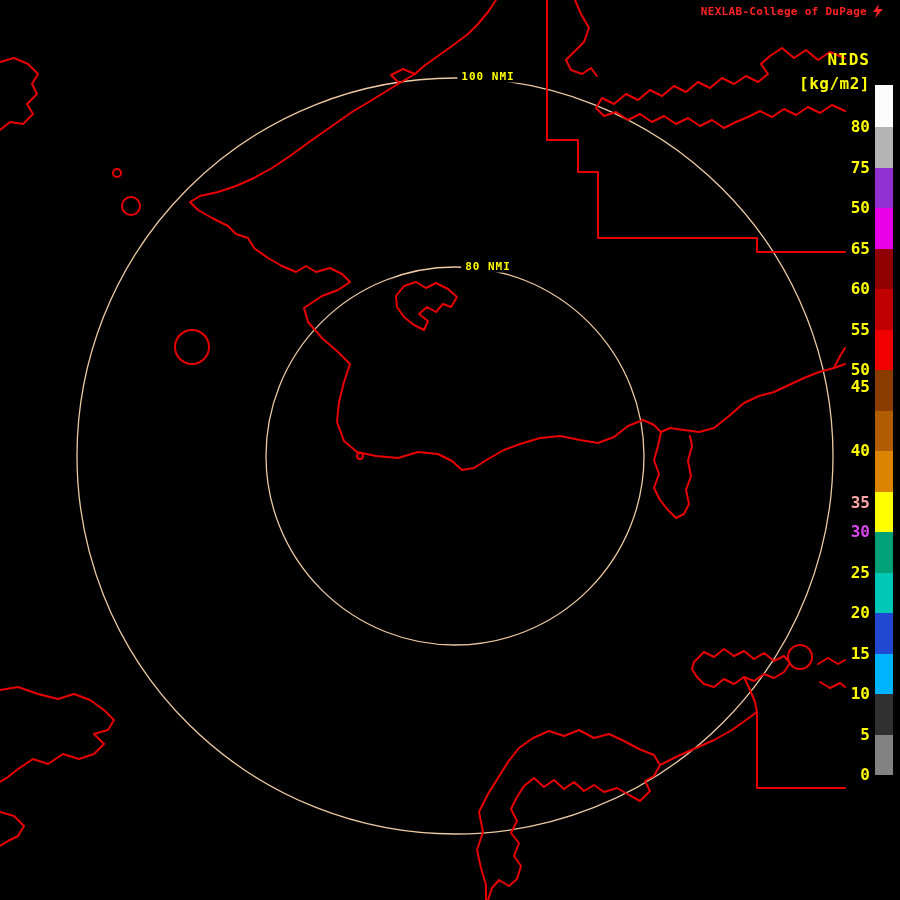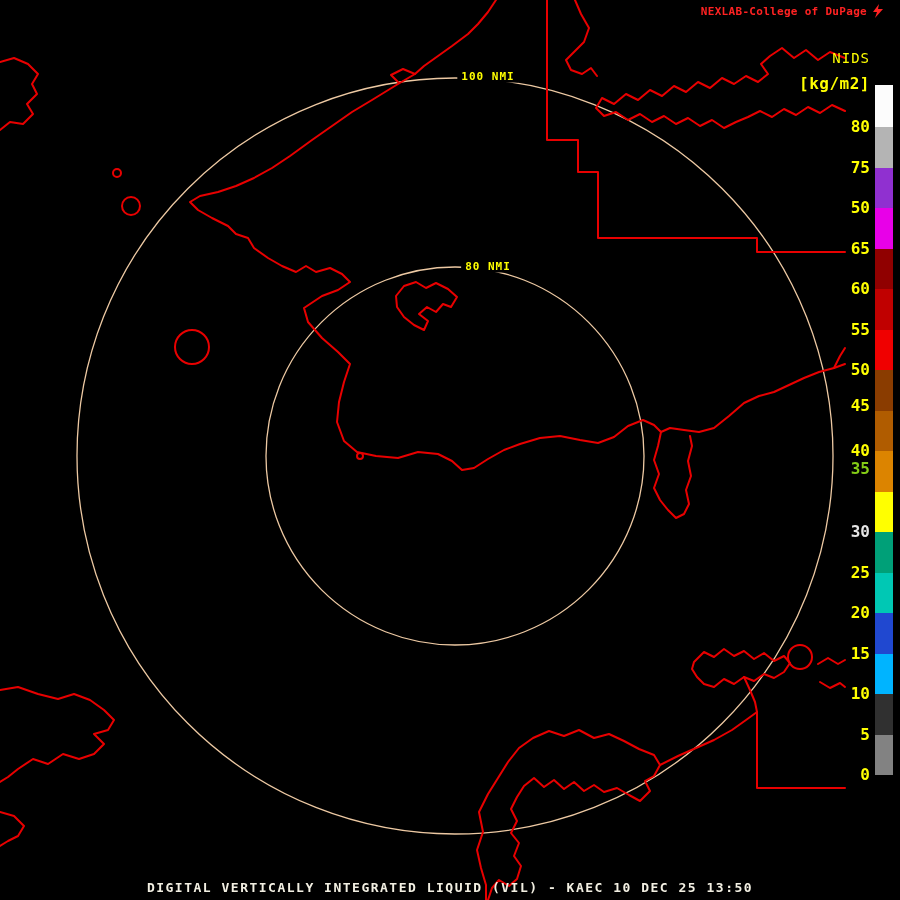--- a/index.html
+++ b/index.html
@@ -6,21 +6,21 @@
   .screen{
     position:relative;width:900px;height:900px;background:#000;
     overflow:hidden;font-family:"DejaVu Sans Mono",monospace;
   }
   .map-svg{position:absolute;left:0;top:0;width:900px;height:900px;}
   .brand{
     position:absolute;top:4px;right:16px;display:flex;align-items:center;gap:5px;
     font-size:11px;font-weight:bold;letter-spacing:0.3px;white-space:nowrap;
   }
   .cb-title{
-    position:absolute;top:50px;right:30px;font-size:14px;font-weight:normal;
+    position:absolute;top:50px;right:30px;font-size:16px;font-weight:bold;
     letter-spacing:1px;
   }
   .cb-units{
     position:absolute;top:74px;right:30px;font-size:16px;font-weight:bold;
     letter-spacing:0.5px;
     text-align:center;
   }
   .colorbar-strip{
     position:absolute;left:875px;top:85px;width:18px;
     display:flex;flex-direction:column;
@@ -109,30 +109,29 @@
       <div class="cb-seg" style="height: 40.5px; background: rgb(130, 130, 130);"></div>
     </div>
   <div>
       <div class="cb-tick" style="top: 118px; color: rgb(255, 255, 0);">80</div>
       <div class="cb-tick" style="top: 158.5px; color: rgb(255, 255, 0);">75</div>
       <div class="cb-tick" style="top: 199px; color: rgb(255, 255, 0);">50</div>
       <div class="cb-tick" style="top: 239.5px; color: rgb(255, 255, 0);">65</div>
       <div class="cb-tick" style="top: 280px; color: rgb(255, 255, 0);">60</div>
       <div class="cb-tick" style="top: 320.5px; color: rgb(255, 255, 0);">55</div>
       <div class="cb-tick" style="top: 361px; color: rgb(255, 255, 0);">50</div>
-      <div class="cb-tick" style="top: 397px; color: rgb(255, 255, 0);">45</div>
+      <div class="cb-tick" style="top: 378px; color: rgb(255, 255, 0);">45</div>
       <div class="cb-tick" style="top: 442px; color: rgb(255, 255, 0);">40</div>
-      <div class="cb-tick" style="top: 460px; color: #84cc16;">35</div>
-      <div class="cb-tick" style="top: 523px; color: #e5e5e5;">30</div>
+      <div class="cb-tick" style="top: 494px; color: #fca5a5;">35</div>
+      <div class="cb-tick" style="top: 523px; color: #d946ef;">30</div>
       <div class="cb-tick" style="top: 563.5px; color: rgb(255, 255, 0);">25</div>
       <div class="cb-tick" style="top: 604px; color: rgb(255, 255, 0);">20</div>
       <div class="cb-tick" style="top: 644.5px; color: rgb(255, 255, 0);">15</div>
       <div class="cb-tick" style="top: 685px; color: rgb(255, 255, 0);">10</div>
       <div class="cb-tick" style="top: 725.5px; color: rgb(255, 255, 0);">5</div>
       <div class="cb-tick" style="top: 766px; color: rgb(255, 255, 0);">0</div>
     </div>
 
   <div class="ring-label" style="left: 450px; top: 76px; color: rgb(255, 255, 0);">100 NMI</div>
   <div class="ring-label" style="left: 450px; top: 266px; color: rgb(255, 255, 0);">80 NMI</div>
 
-  <div class="footer" style="color: rgb(242, 239, 226);">DIGITAL VERTICALLY INTEGRATED LIQUID (VIL) - KAEC 10 DEC 25 13:50</div>
 
 </div>
 
 </body></html>

